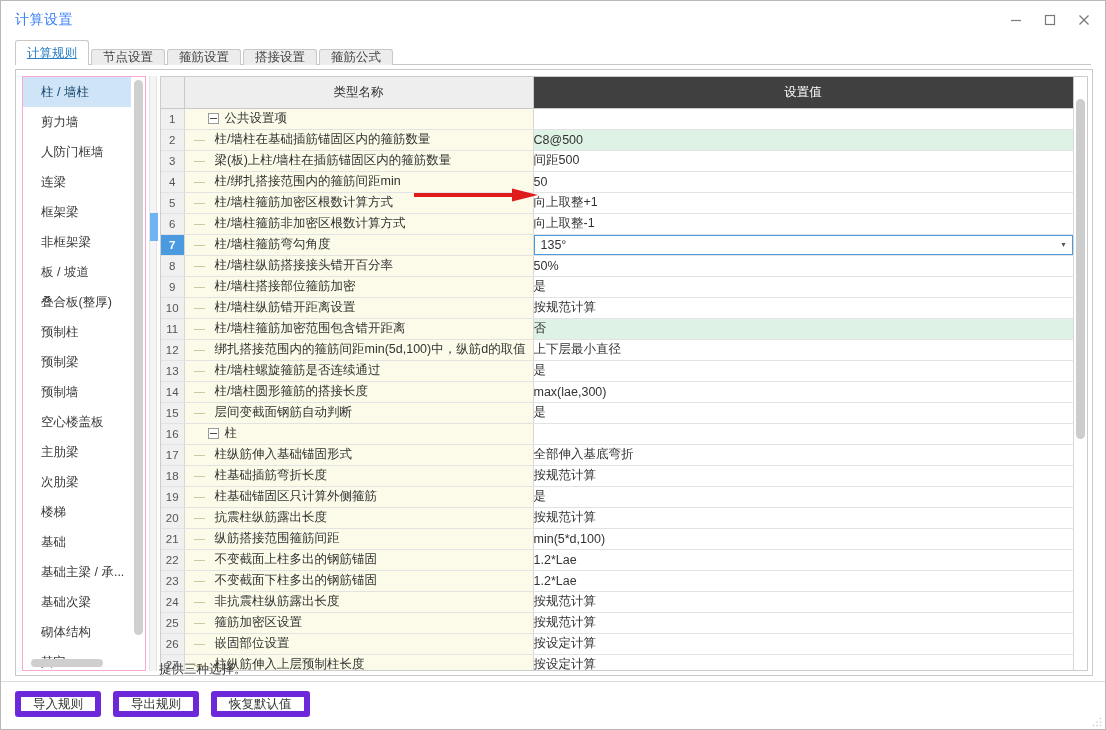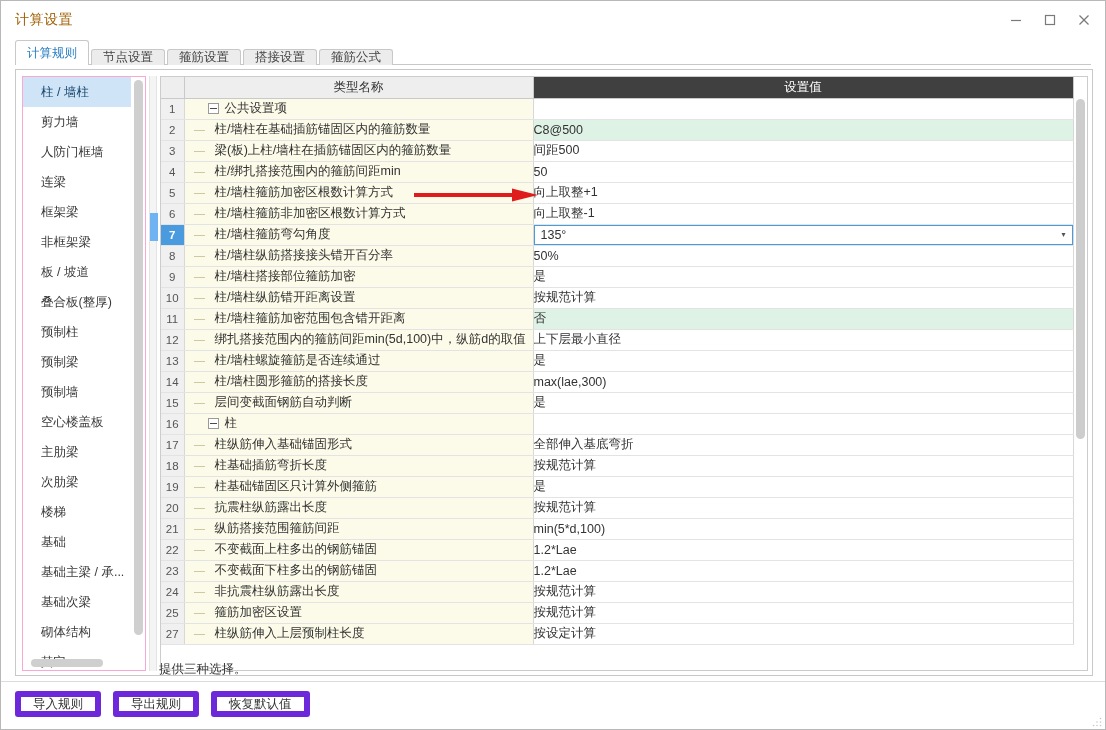--- a/index.html
+++ b/index.html
@@ -24,21 +24,21 @@
   
   #titlebar {
     height: 38px;
     position: relative;
     background: #ffffff;
   }
   #titlebar .title {
     position: absolute;
     left: 14px; top: 10px;
     font-size: 14px;
-    color: #a16207;
+    color: #3b82f6;
     letter-spacing: .5px;
   }
   .winbtns {
     position: absolute;
     right: 4px; top: 0;
     height: 38px;
     display: flex; align-items: center;
   }
   .winbtn {
     width: 34px; height: 30px;
@@ -79,20 +79,21 @@
     margin-right: 2px;
     z-index: 1;
     cursor: default;
   }
   .tab.active {
     background: #ffffff;
     color: #2c7fc4;
     height: 25px;
     z-index: 3;
     border-color: #c8c8c8;
+    text-decoration: underline;
   }
   .tab.active::after {
     content: "";
     position: absolute;
     left: 0; right: 0; bottom: -1px;
     height: 2px;
     background: #ffffff;
   }
 
   
@@ -190,21 +191,21 @@
     border-collapse: collapse;
     table-layout: fixed;
     width: 912px;
     font-size: 12.5px;
   }
   table.grid col.c-num   { width: 23px; }
   table.grid col.c-name  { width: 349px; }
   table.grid col.c-value { width: 540px; }
 
   table.grid thead th {
-    height: 21px;
+    height: 31px;
     font-weight: normal;
     font-size: 12.5px;
     border-right: 1px solid #c9c9c9;
     border-bottom: 1px solid #c9c9c9;
     padding: 0;
   }
   th.h-num   { background: #eeeeee; }
   th.h-name  { background: #eeeeee; color: #333; text-align: center; }
   th.h-value { background: #404040; color: #ffffff; text-align: center; }
 
@@ -764,20 +765,30 @@
                 <td class="num">25</td>
                 <td class="name">
                   <div class="namecell">
                     <span class="treelead"><span class="dash"></span></span>
                     <span>箍筋加密区设置</span>
                   </div>
                 </td>
                 <td class="value"><span>按规范计算</span></td>
               </tr>
               <tr class="">
+                <td class="num">26</td>
+                <td class="name">
+                  <div class="namecell">
+                    <span class="treelead"><span class="dash"></span></span>
+                    <span>嵌固部位设置</span>
+                  </div>
+                </td>
+                <td class="value"><span>按设定计算</span></td>
+              </tr>
+              <tr class="">
                 <td class="num">27</td>
                 <td class="name">
                   <div class="namecell">
                     <span class="treelead"><span class="dash"></span></span>
                     <span>柱纵筋伸入上层预制柱长度</span>
                   </div>
                 </td>
                 <td class="value"><span>按设定计算</span></td>
               </tr>
             </tbody>

